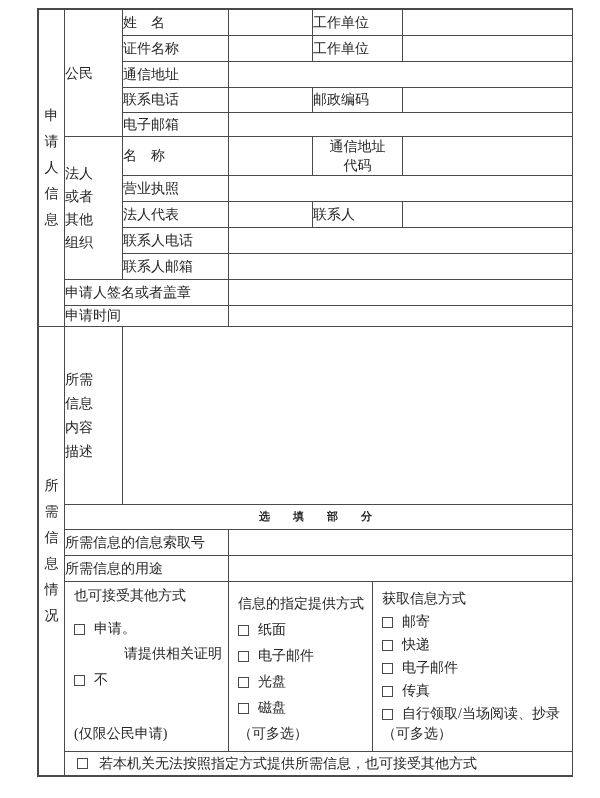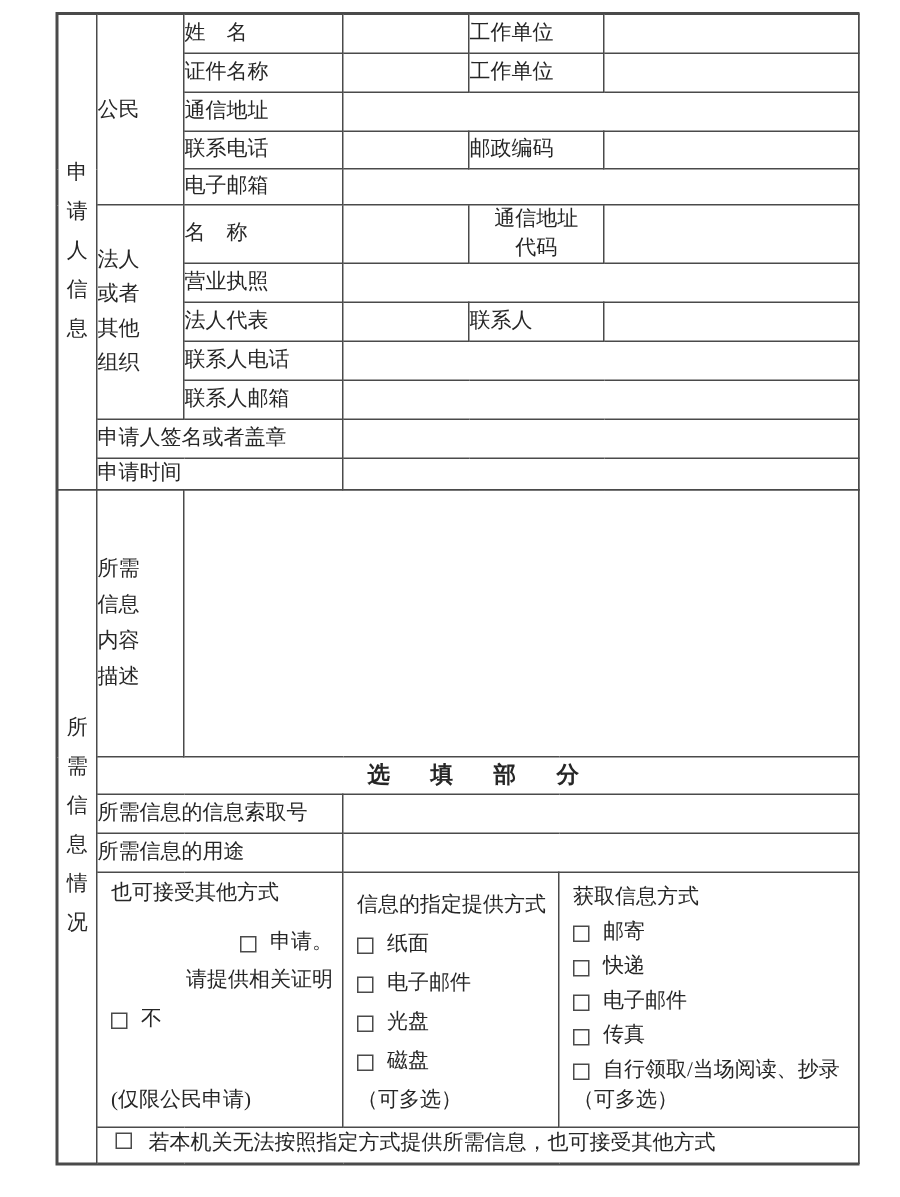--- a/index.html
+++ b/index.html
@@ -15,33 +15,33 @@
   td { border: 1px solid #4a4a4a; font-size: 14px; line-height: 1.25; padding: 0; vertical-align: middle; overflow: hidden; }
   .r26 { height: 26px; } .r25 { height: 25px; } .r24 { height: 24px; }
   .r38 { height: 38px; } .r21 { height: 21px; } .r178 { height: 178px; } .r170 { height: 170px; }
   .lbl { }
   .side { text-align: center; }
   .side .vtxt { white-space: pre-line; line-height: 26px; }
   .group { text-align: left; }
   .group .gtxt { white-space: pre-line; line-height: 23px; }
   .two-line { white-space: pre-line; line-height: 19px; text-align: center; }
   .desc-lbl .vtxt { white-space: pre-line; line-height: 24px; }
-  .opt-header { text-align: center; font-weight: bold; letter-spacing: 6px; font-size: 15px; }
+  .opt-header { text-align: center; font-weight: bold; letter-spacing: 6px; font-size: 11px; }
   .cb-td { vertical-align: top; }
   .cb-col { display: flex; flex-direction: column; height: 168px; padding: 6px 6px 8px 9px; }
   .cb-col.pad14 { padding-top: 14px; height: 168px; }
   .cb-col.pad9 { padding-top: 9px; height: 168px; }
   .cb-title { line-height: 16px; }
   .cb-item { display: flex; align-items: center; margin-top: 10px; line-height: 16px; }
-  .cb-item.gap17 { margin-top: 17px; justify-content: flex-end; }
+  .cb-item.gap17 { margin-top: 17px; }
   .cb-item.gap7 { margin-top: 7px; }
   .cbx { width: 11px; height: 11px; border: 1px solid #4a4a4a; margin-right: 9px; flex: none; background: #fff; }
   .cb-sub { margin-top: 9px; margin-left: 21px; line-height: 16px; text-align: right; }
   .cb-foot { margin-top: auto; line-height: 16px; }
-  .bottom-note { display: flex; padding-left: 12px; height: 100%; font-family: Liberation Mono, monospace; }
+  .bottom-note { display: flex; align-items: center; padding-left: 12px; height: 100%; }
   .bottom-note .cbx { margin-right: 11px; }
 </style>
 </head>
 <body>
 
 <div class="form-wrap">
 
   <table id="t1">
     <colgroup>
       <col style="width:26px">

